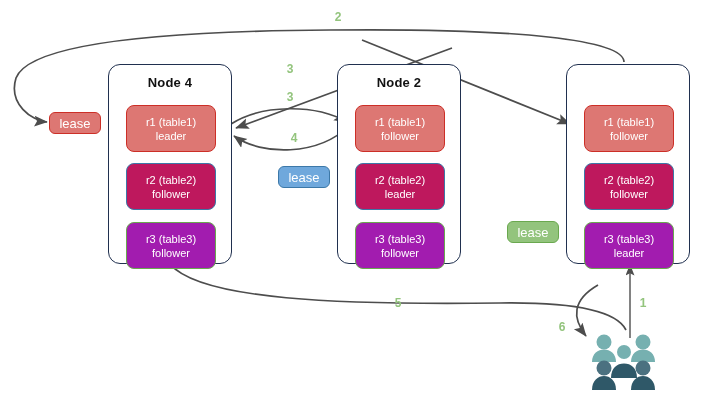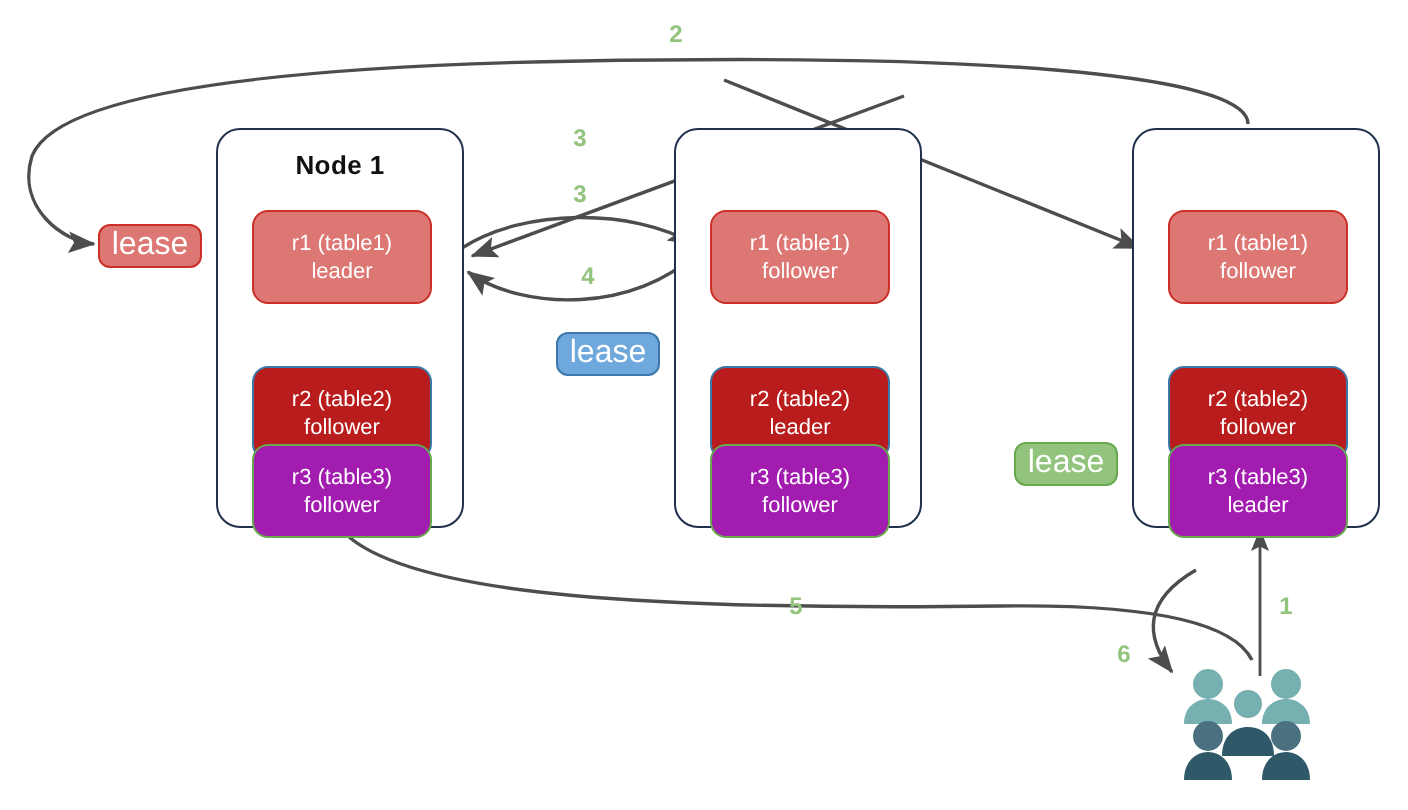--- a/index.html
+++ b/index.html
@@ -53,36 +53,36 @@
     display: flex;
     flex-direction: column;
     align-items: center;
     justify-content: center;
     color: #ffffff;
     font-size: 11px;
     line-height: 14px;
   }
   .replica .ln { display: block; }
   .rep-red   { background: #dd7773; border: 1.6px solid #cc2f27; }
-  .rep-blue  { background: #b91c1c; border: 1.6px solid #3c78a8; margin-top: 20px; }
+  .rep-blue  { background: #be185d; border: 1.6px solid #3c78a8; }
   .rep-green { background: #a21caf; border: 1.6px solid #6aa84f; }
   .r1 { top: 40px; }
   .r2 { top: 98px; }
   .r3 { top: 157px; }
 
   .lease {
     position: absolute;
     box-sizing: border-box;
     height: 22px;
     border-radius: 6px;
     display: flex;
     align-items: center;
     justify-content: center;
     color: #ffffff;
-    font-size: 16px;
+    font-size: 13px;
   }
   .lease-red   { background: #dd7773; border: 1.6px solid #cc2f27; }
   .lease-blue  { background: #6fa8dc; border: 1.6px solid #3c78a8; }
   .lease-green { background: #93c47d; border: 1.6px solid #6aa84f; }
 
   .step-label {
     position: absolute;
     color: #93c47d;
     font-size: 12px;
     font-weight: bold;
@@ -120,36 +120,37 @@
     <path d="M 362,40 L 570,124" fill="none" stroke="#4d4d4d" stroke-width="1.7" marker-end="url(#ah)"></path>
 
     <path d="M 170,264 C 200,300 340,305 500,303 C 570,302 616,310 626,330" fill="none" stroke="#4d4d4d" stroke-width="1.7"></path>
 
     <path d="M 630,338 L 630,265" fill="none" stroke="#4d4d4d" stroke-width="1.4" marker-end="url(#ah)"></path>
 
     <path d="M 598,285 C 572,300 572,318 586,336" fill="none" stroke="#4d4d4d" stroke-width="1.7" marker-end="url(#ah)"></path>
   </svg>
 
   <div class="node-card" style="left:108px; top:64px; width:124px; height:200px;">
-    <div class="node-title">Node 1</div>
+    <div class="node-title">Node 4</div>
     <div class="replica rep-red r1">
       <span class="ln">r1 (table1)</span>
       <span class="ln">leader</span>
     </div>
     <div class="replica rep-blue r2">
       <span class="ln">r2 (table2)</span>
       <span class="ln">follower</span>
     </div>
     <div class="replica rep-green r3">
       <span class="ln">r3 (table3)</span>
       <span class="ln">follower</span>
     </div>
   </div>
 
   <div class="node-card" style="left:337px; top:64px; width:124px; height:200px;">
+    <div class="node-title">Node 2</div>
     <div class="replica rep-red r1">
       <span class="ln">r1 (table1)</span>
       <span class="ln">follower</span>
     </div>
     <div class="replica rep-blue r2">
       <span class="ln">r2 (table2)</span>
       <span class="ln">leader</span>
     </div>
     <div class="replica rep-green r3">
       <span class="ln">r3 (table3)</span>

